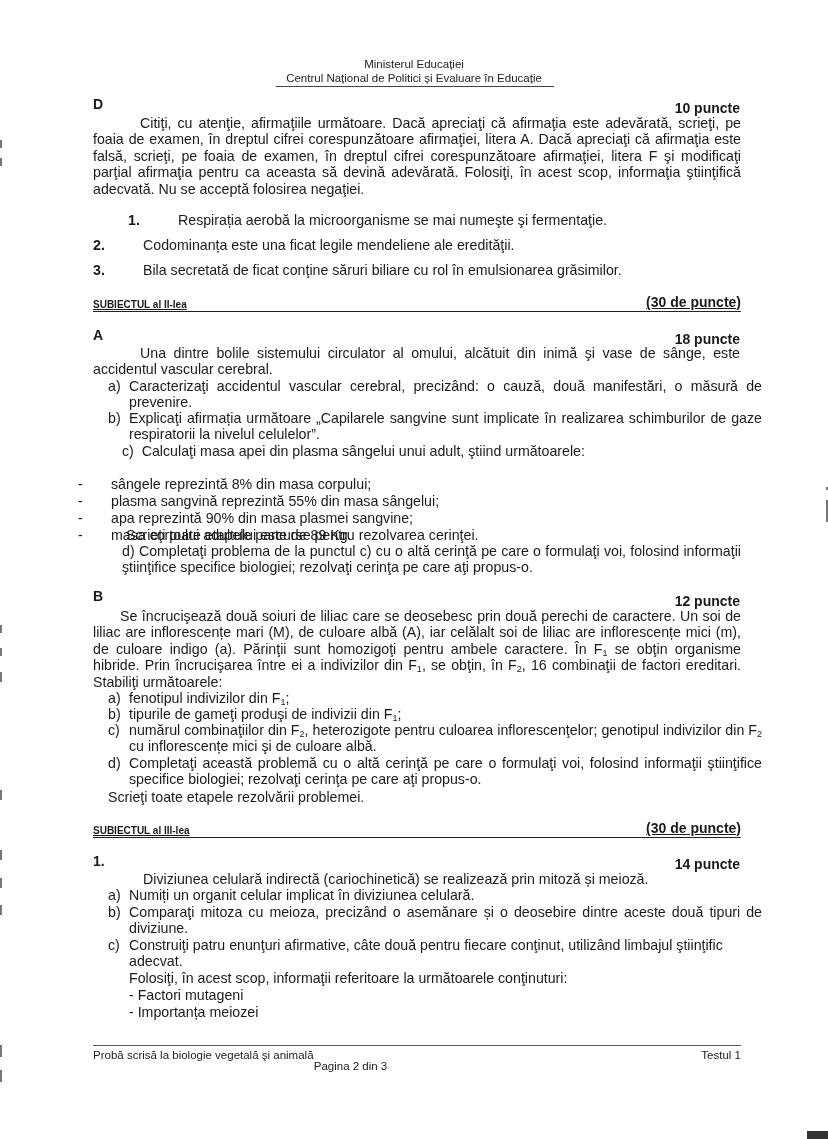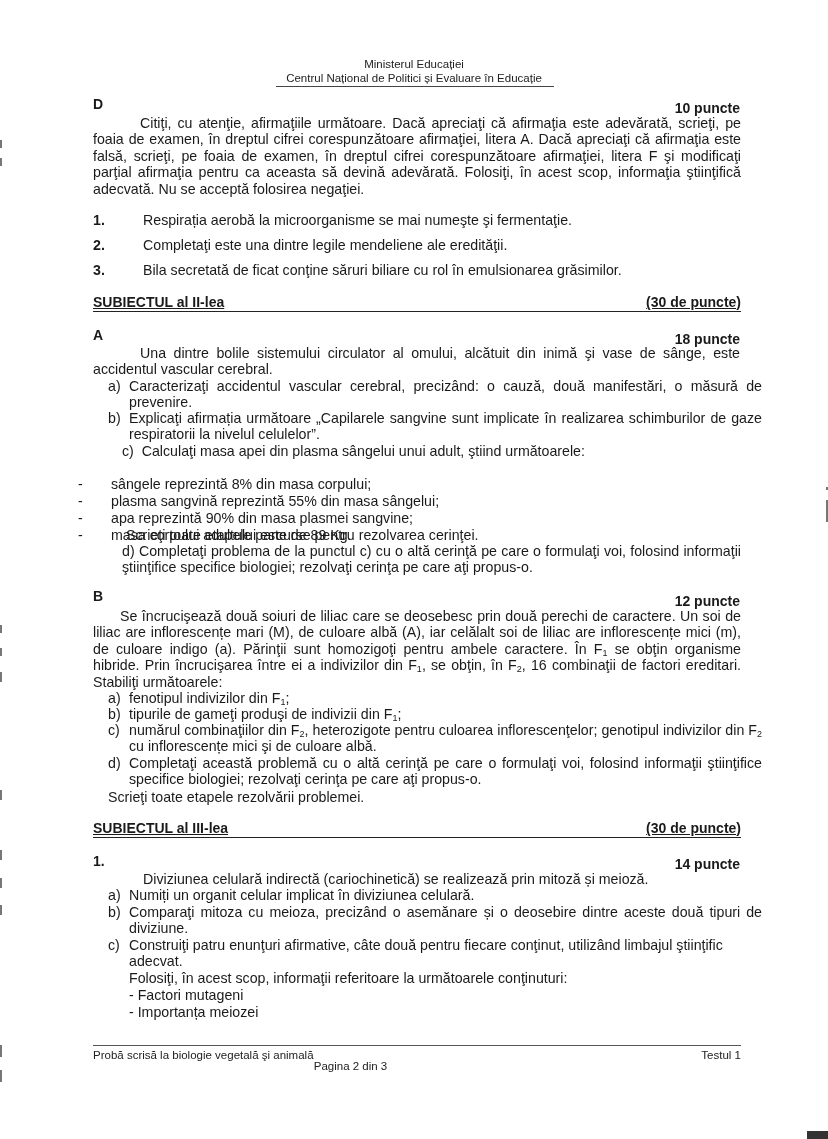--- a/index.html
+++ b/index.html
@@ -11,21 +11,21 @@
   .abs { position: absolute; }
   .hdr { left: 0; width: 828px; text-align: center; font-size: 11.5px; color: #222; }
   .hdr-line { position: absolute; left: 276px; width: 278px; height: 1px; background: #444; }
   .label { position: absolute; font-weight: bold; font-size: 14px; }
   .pts { position: absolute; right: 88px; font-weight: bold; font-size: 14px; text-align: right; }
   .para { position: absolute; left: 93px; width: 648px; line-height: 16.4px; text-align: justify; }
   .para .ind { display: inline-block; width: 47px; }
   .num-item { position: absolute; left: 93px; width: 650px; line-height: 17px; }
   .num-item .n { display: inline-block; width: 50px; font-weight: bold; }
   .subj { position: absolute; left: 93px; width: 648px; height: 20px; border-bottom: 1.5px solid #222; }
-  .subj .t { position: absolute; left: 0; bottom: 1px; font-weight: bold; font-size: 14px; text-decoration: underline; margin-top: 40px; }
+  .subj .t { position: absolute; left: 0; bottom: 1px; font-weight: bold; font-size: 10px; text-decoration: underline; margin-top: 40px; }
   .subj .p { position: absolute; right: 0; bottom: 1px; font-weight: bold; font-size: 14px; text-decoration: underline; }
   .list-item { position: absolute; left: 108px; width: 633px; line-height: 16.4px; text-align: justify; padding-left: 21px; text-indent: -21px; }
   .list-item .k { display: inline-block; width: 21px; text-indent: 0; }
   .dash-item { position: absolute; left: 78px; width: 640px; line-height: 16.4px; margin-top: 16px; }
   .dash-item .d { display: inline-block; width: 33px; }
   .plain { position: absolute; line-height: 16.4px; }
   .footer-line { position: absolute; left: 93px; width: 648px; height: 1px; background: #555; top: 1045px; }
   .foot { position: absolute; font-size: 11.5px; color: #222; }
   .margin-mark { position: absolute; width: 2px; background: #777; }
   sub { font-size: 9px; vertical-align: -2px; line-height: 0; }
@@ -34,22 +34,22 @@
 <body>
 
 <div class="abs hdr" style="top:58px;">Ministerul Educației</div>
 <div class="abs hdr" style="top:72px;">Centrul Național de Politici și Evaluare în Educație</div>
 <div class="hdr-line" style="top:86px;"></div>
 
 <div class="label" style="left:93px; top:96px;">D</div>
 <div class="pts" style="top:100px;">10 puncte</div>
 <div class="para" style="top:115px;"><span class="ind"></span><span>Citiţi, cu atenţie, afirmaţiile următoare. Dacă apreciaţi că afirmaţia este adevărată, scrieţi, pe foaia de examen, în dreptul cifrei corespunzătoare afirmaţiei, litera A. Dacă apreciaţi că afirmaţia este falsă, scrieţi, pe foaia de examen, în dreptul cifrei corespunzătoare afirmaţiei, litera F şi modificaţi parţial afirmaţia pentru ca aceasta să devină adevărată. Folosiţi, în acest scop, informaţia ştiinţifică adecvată. Nu se acceptă folosirea negaţiei.</span></div>
 
-<div class="num-item" style="top:212px;"><span class="n">1.</span><span>Respirația aerobă la microorganisme se mai numeşte şi fermentaţie.</span></div>
-<div class="num-item" style="top:237px;"><span class="n">2.</span><span>Completaţi este una dintre legile mendeliene ale eredităţii.</span></div>
+<div class="num-item" style="top:212px;margin-left:35px;"><span class="n">1.</span><span>Respirația aerobă la microorganisme se mai numeşte şi fermentaţie.</span></div>
+<div class="num-item" style="top:237px;"><span class="n">2.</span><span>Codominanța este una ficat legile mendeliene ale eredităţii.</span></div>
 <div class="num-item" style="top:262px;"><span class="n">3.</span><span>Bila secretată de ficat conţine săruri biliare cu rol în emulsionarea grăsimilor.</span></div>
 
 <div class="subj" style="top:291px;">
   <span class="t">SUBIECTUL al II-lea</span>
   <span class="p">(30 de puncte)</span>
 </div>
 
 <div class="label" style="left:93px; top:327px;">A</div>
 <div class="pts" style="top:331px;">18 puncte</div>
 <div class="para" style="top:345px; width:647px;"><span class="ind" style="width:47px;"></span><span>Una dintre bolile sistemului circulator al omului, alcătuit din inimă şi vase de sânge, este accidentul vascular cerebral.</span></div>

